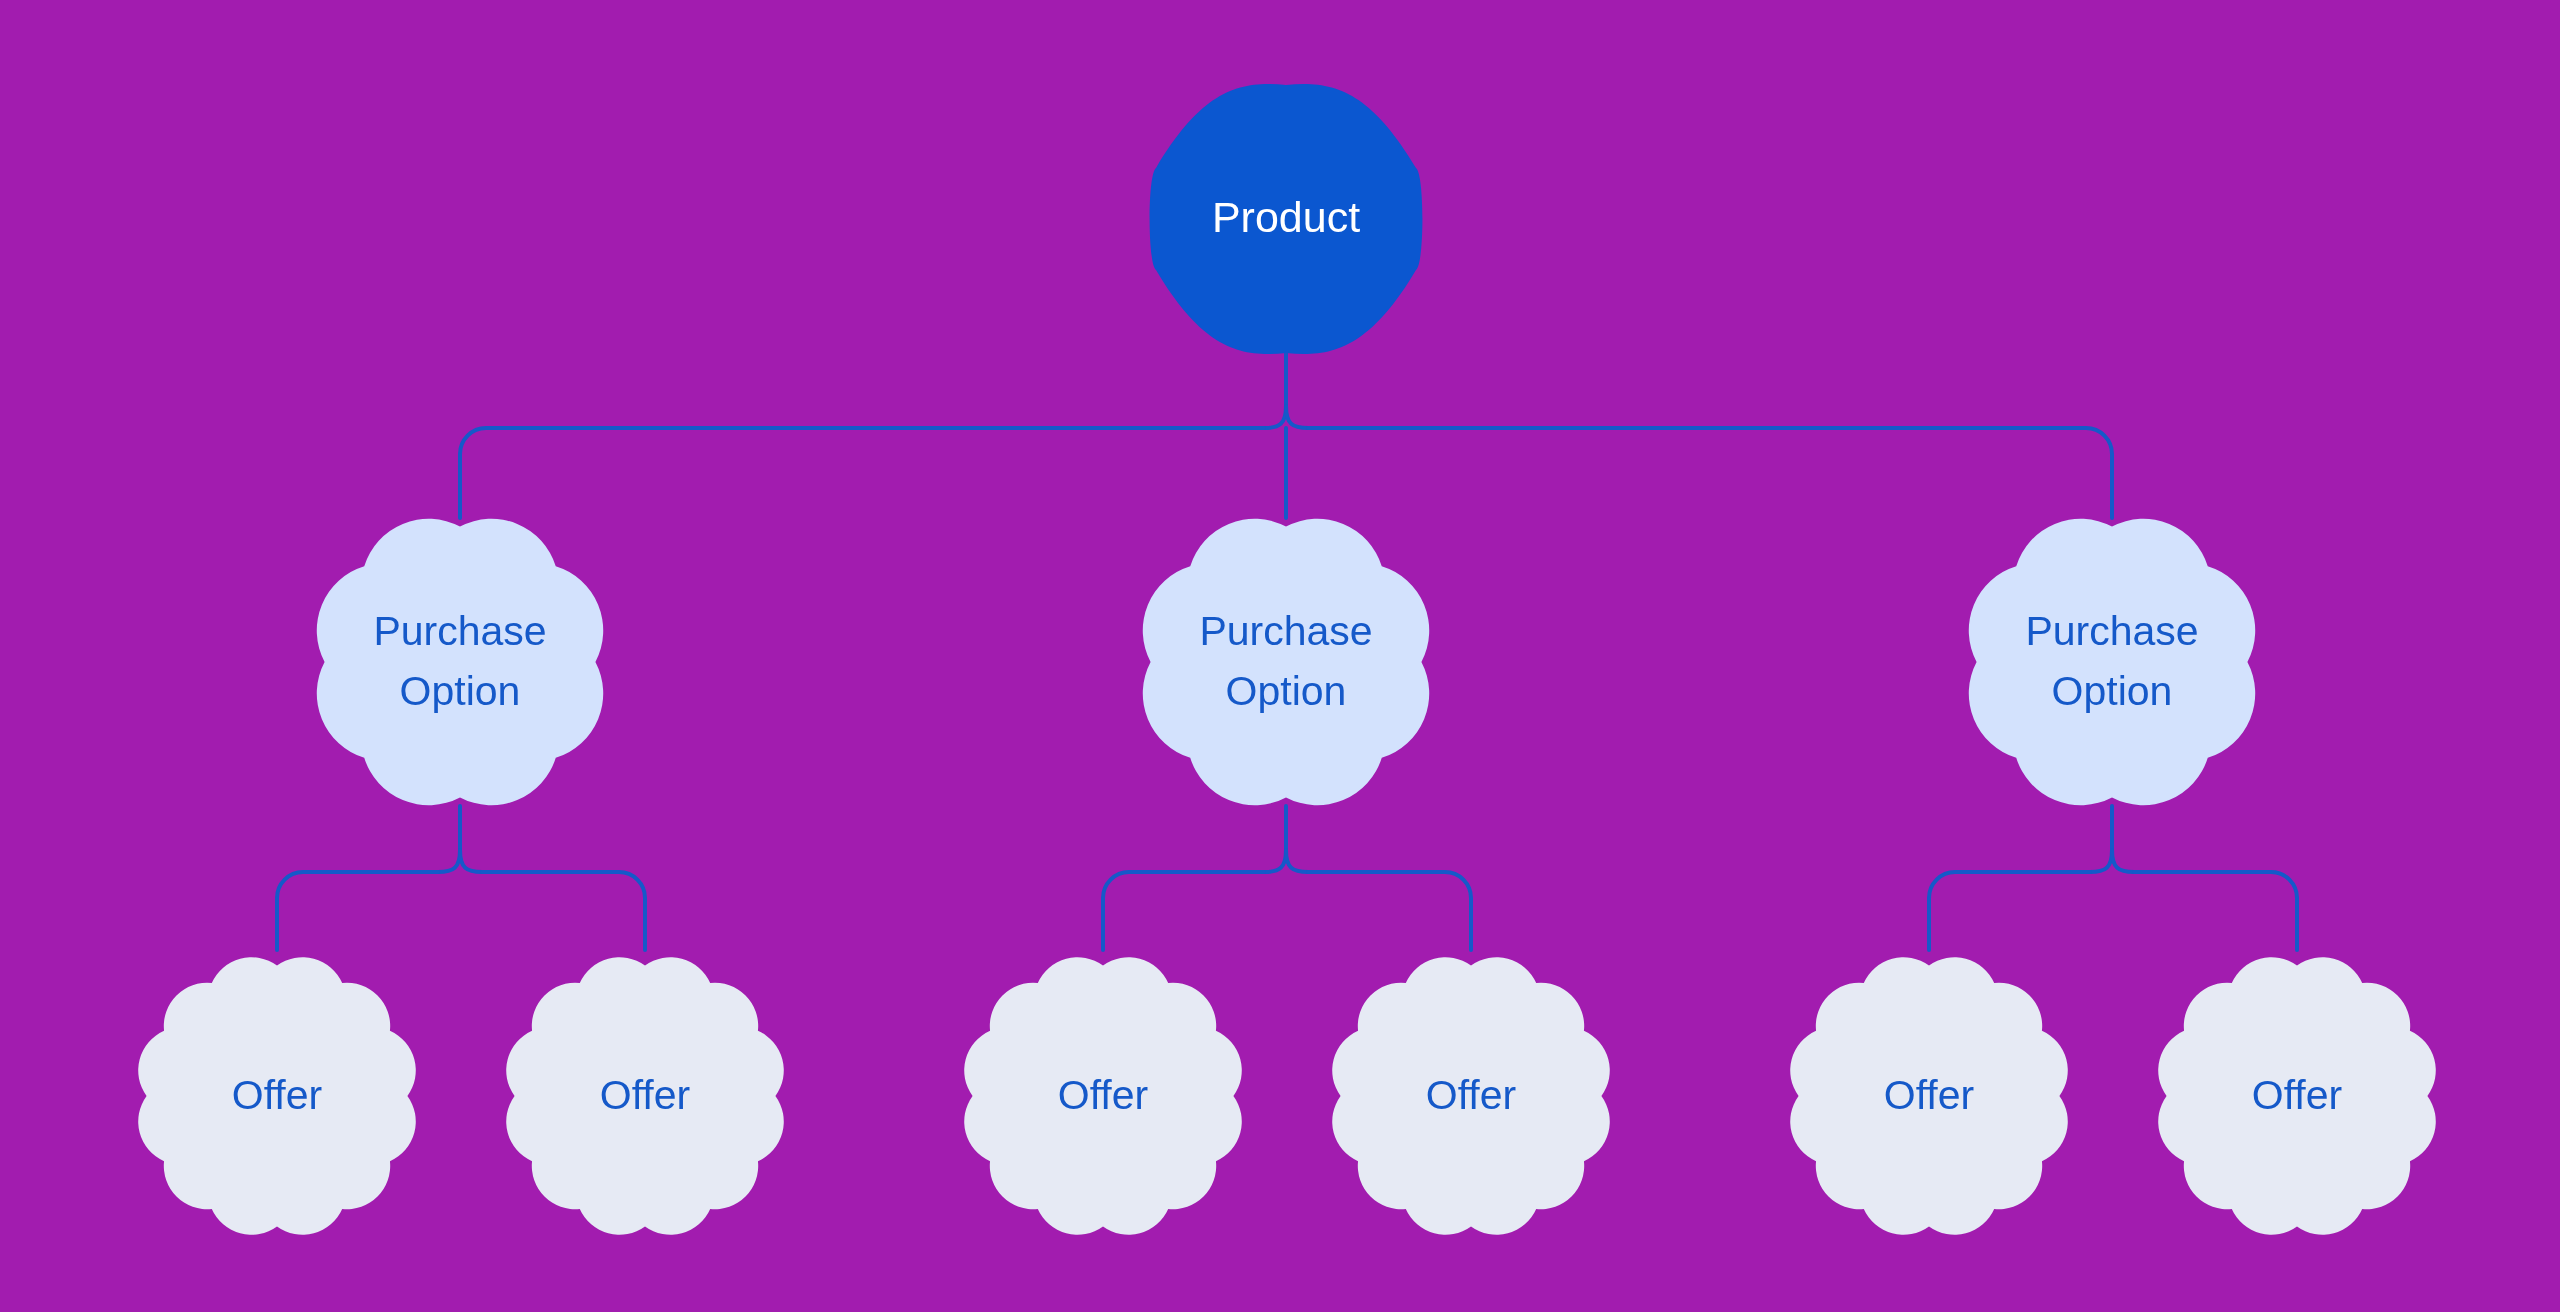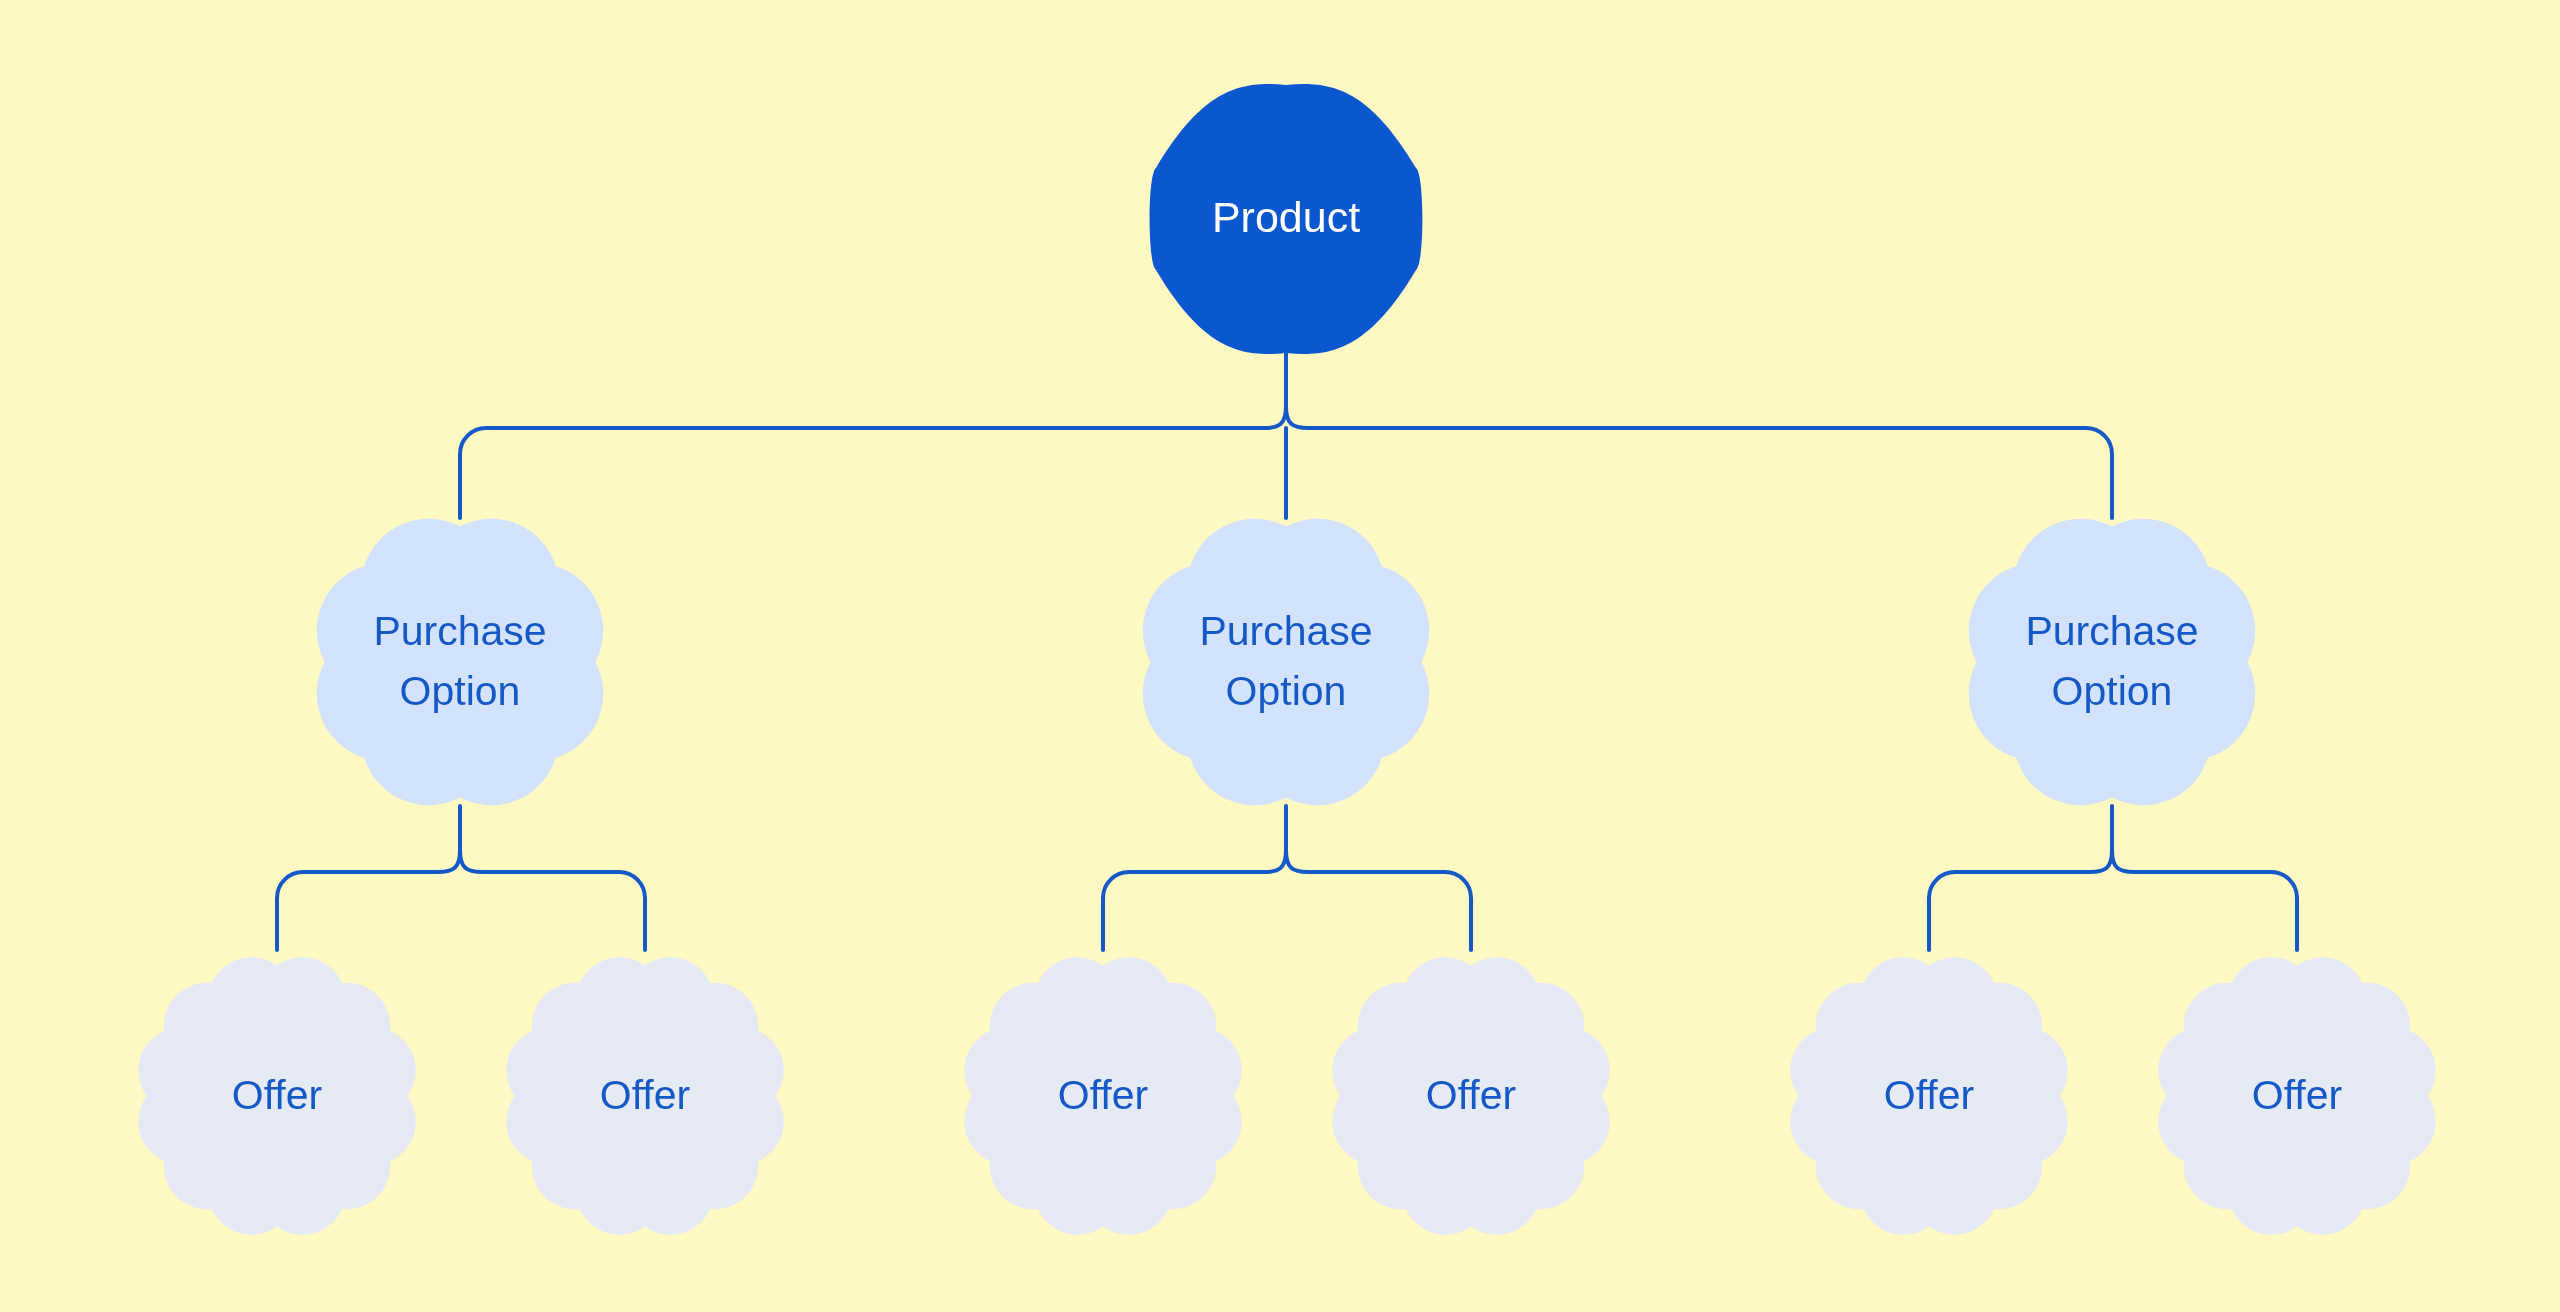--- a/index.html
+++ b/index.html
@@ -11,21 +11,21 @@
   body {
     width: 2560px;
     height: 1312px;
     overflow: hidden;
     font-family: "Liberation Sans", "DejaVu Sans", sans-serif;
   }
   #diagram-root {
     position: relative;
     width: 2560px;
     height: 1312px;
-    background: #fef9c3;
+    background: #a21caf;
   }
   svg#tree-svg {
     position: absolute;
     top: 0;
     left: 0;
     width: 2560px;
     height: 1312px;
     display: block;
   }
   .node-label {

